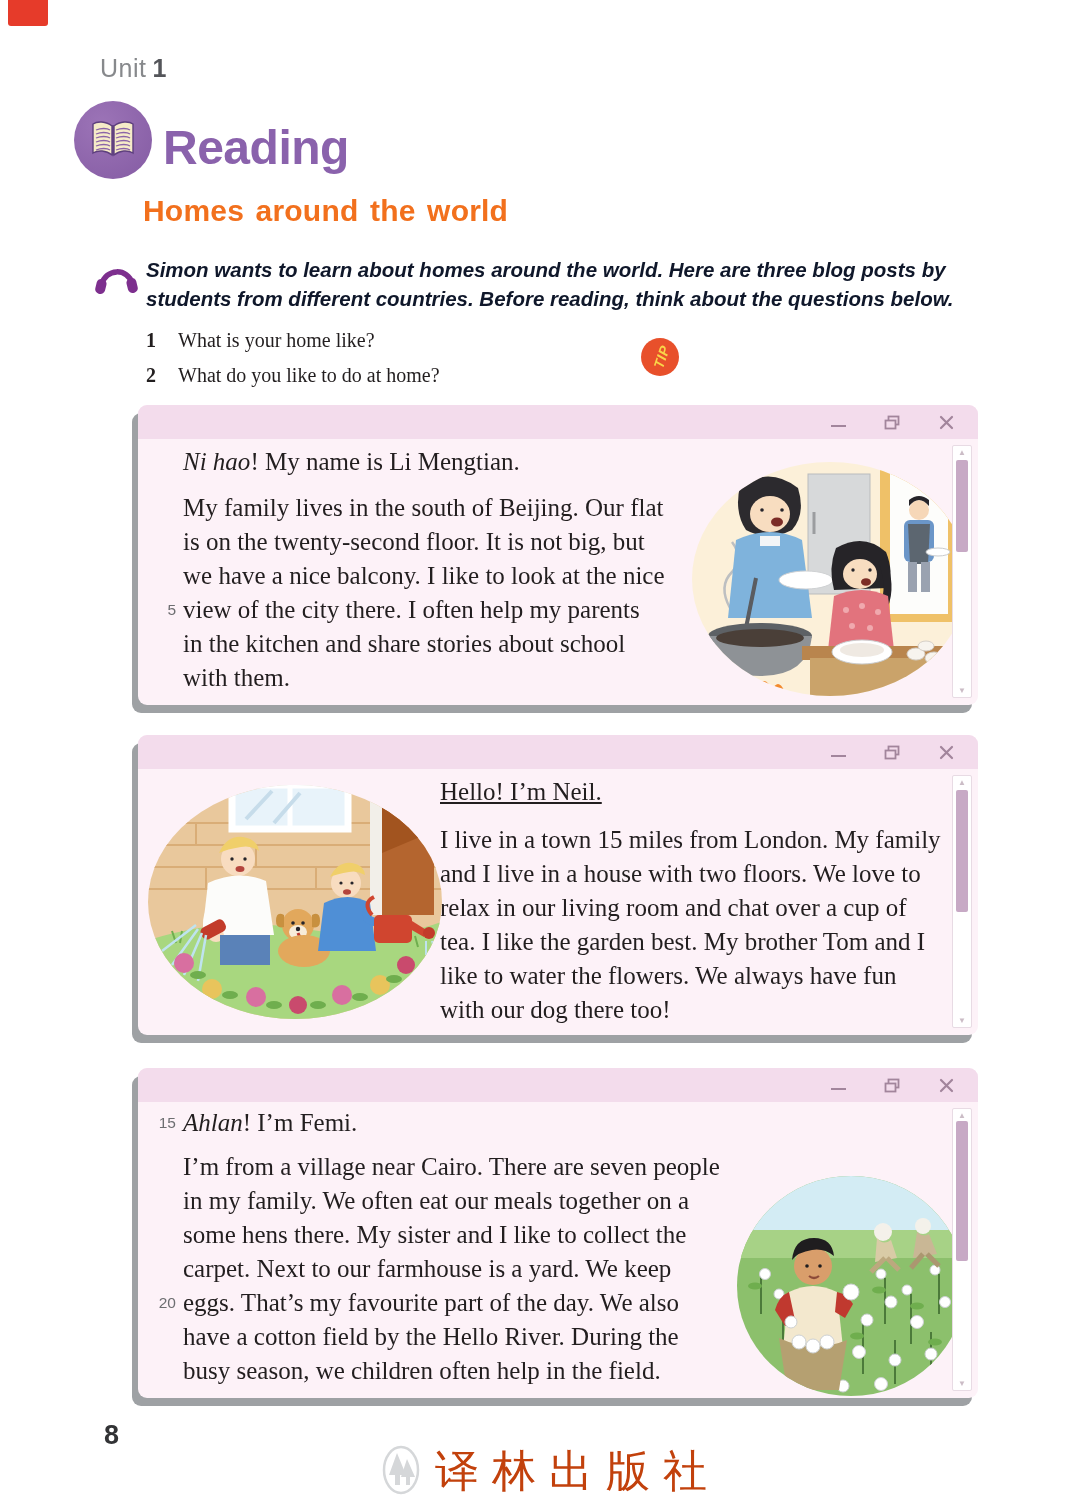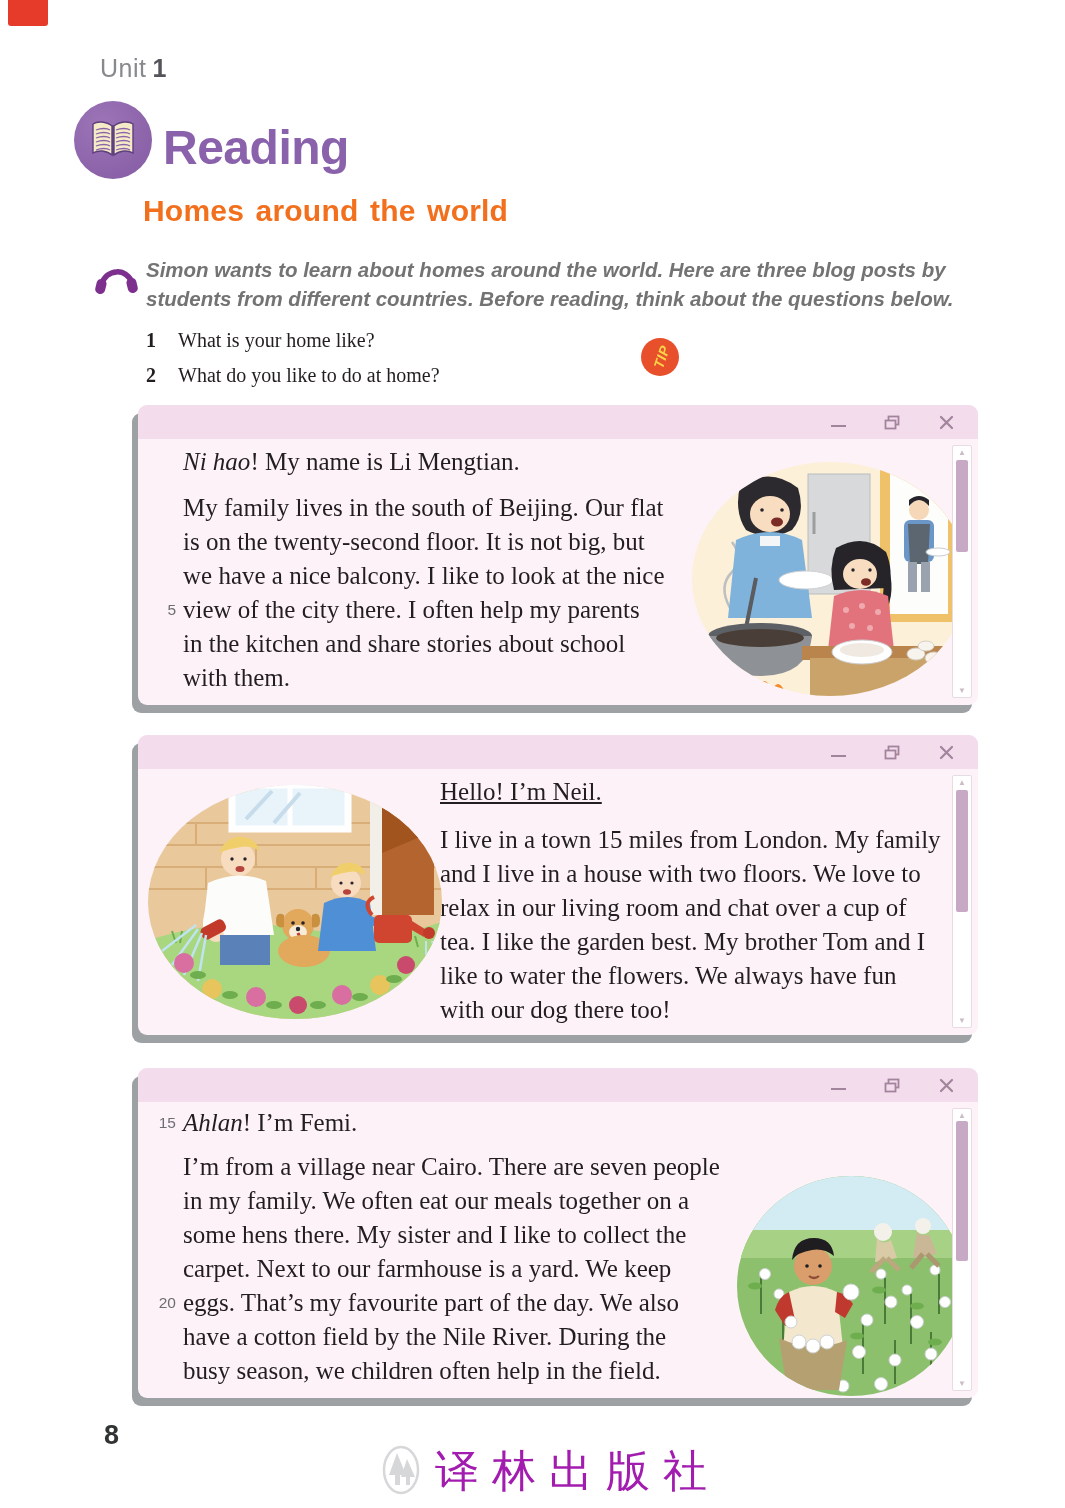--- a/index.html
+++ b/index.html
@@ -12,21 +12,21 @@
   .unit-line b{color:#54555a;font-weight:700;margin-left:6px;}
   .reading-circle{position:absolute;left:74px;top:101px;width:78px;height:78px;border-radius:50%;
         background:radial-gradient(circle at 35% 30%, #9c74b7, #845ba3);}
   .reading-circle svg{position:absolute;left:15px;top:18px;}
   .reading-title{position:absolute;left:163px;top:120px;font-size:48px;font-weight:700;color:#8a62ac;letter-spacing:-.5px;}
   .sub-title{position:absolute;left:143px;top:194px;font-size:30px;font-weight:700;color:#f2701d;letter-spacing:.2px;word-spacing:3px;}
 
   
   .audio-icon{position:absolute;left:94px;top:252px;}
   .intro{position:absolute;left:146px;top:255px;width:800px;font-size:20.5px;line-height:29px;
-         font-style:italic;font-weight:600;color:#737373;}
+         font-style:italic;font-weight:600;color:#0f172a;}
   .intro div{white-space:nowrap;}
 
   
   .question{position:absolute;left:146px;font-family:"Liberation Serif",serif;font-size:20px;color:#221e1f;white-space:nowrap;}
   .question .qnum{font-weight:700;display:inline-block;width:32px;}
 
   
   .tip-box{position:absolute;left:664px;top:328px;width:322px;height:68px;background:#fff;
            border:2.5px solid #e55a26;border-radius:6px;box-sizing:border-box;padding:5px 8px 5px 15px;}
   .tip-line{font-size:13.4px;line-height:17.5px;color:#565356;letter-spacing:-.3px;white-space:nowrap;}
@@ -51,21 +51,21 @@
              border:1px solid #e8dbe4;border-radius:2px;box-sizing:border-box;}
   .sthumb{position:absolute;left:3px;width:12px;background:#c7a9c5;border-radius:2px;}
   .sarrow{position:absolute;left:0;right:0;height:11px;font-size:8px;line-height:11px;text-align:center;color:#cbbcc6;}
   .sarrow.up{top:1px;} .sarrow.down{bottom:1px;}
 
   .illu{position:absolute;}
 
   
   .page-num{position:absolute;left:104px;top:1420px;font-size:27px;font-weight:700;color:#323335;}
   .watermark{position:absolute;left:375px;top:1442px;display:flex;align-items:center;gap:8px;}
-  .watermark .wm-text{font-family:Liberation Sans, sans-serif;font-size:44px;color:#a21caf;letter-spacing:13px;white-space:nowrap;}
+  .watermark .wm-text{font-family:Liberation Sans, sans-serif;font-size:44px;color:#c2410c;letter-spacing:13px;white-space:nowrap;}
 </style>
 </head>
 <body>
 
 <div class="page">
 
   <div class="unit-tab"></div>
 
   <div class="unit-line"><span>Unit</span><b>1</b></div>
 
@@ -358,21 +358,21 @@
     </div>
 
     <div class="lnum" style="left:12px;top:46px;">15</div>
     <div class="greeting tline" style="left:45px;top:38px;"><i>Ahlan</i><span>! I’m Femi.</span></div>
     <div class="para" style="left:45px;top:82px;">
       <div class="tline">I’m from a village near Cairo. There are seven people</div>
       <div class="tline">in my family. We often eat our meals together on a</div>
       <div class="tline">some hens there. My sister and I like to collect the</div>
       <div class="tline">carpet. Next to our farmhouse is a yard. We keep</div>
       <div class="tline">eggs. That’s my favourite part of the day. We also</div>
-      <div class="tline">have a cotton field by the Nile River. During the</div>
+      <div class="tline">have a cotton field by the Hello River. During the</div>
       <div class="tline">busy season, we children often help in the field.</div>
     </div>
     <div class="lnum" style="left:12px;top:226px;">20</div>
 
     <div class="illu" style="left:597px;top:106px;">
       <svg width="232" height="224" viewBox="0 0 232 224">
         <defs>
             <clipPath id="c3">
               <ellipse cx="116" cy="112" rx="114" ry="110"></ellipse>
             </clipPath>

